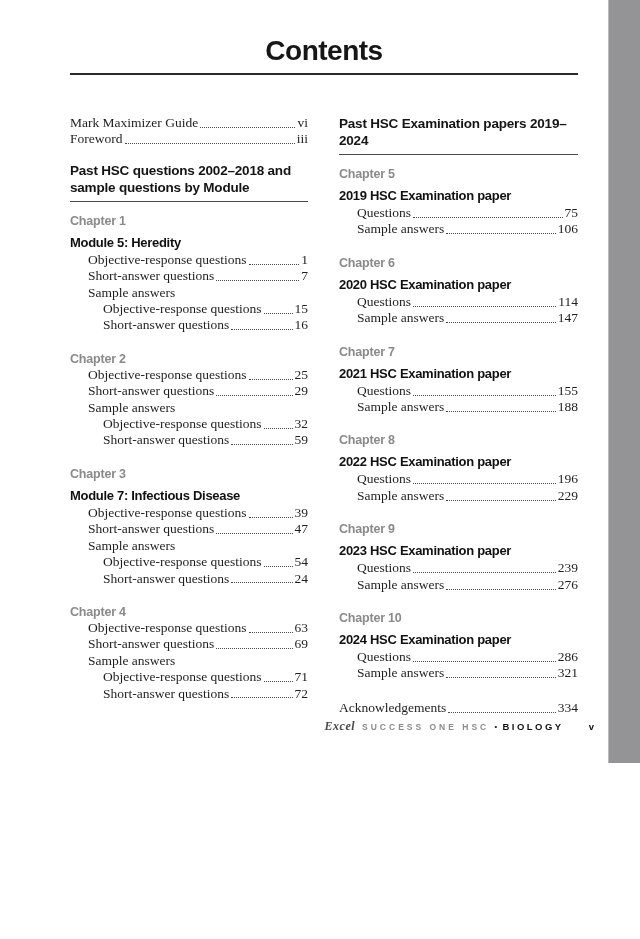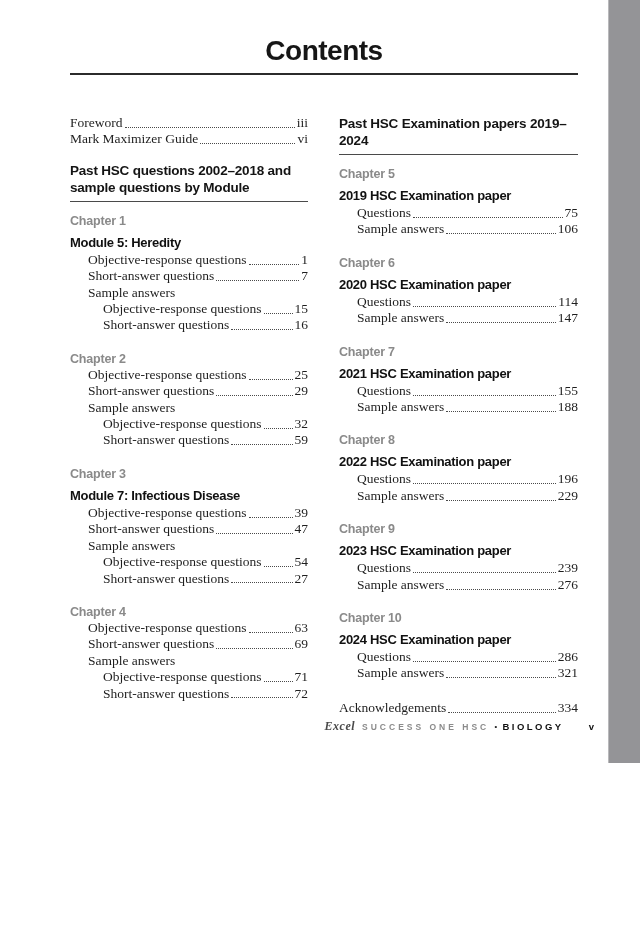--- a/index.html
+++ b/index.html
@@ -89,28 +89,28 @@
   <div class="content">
 
     <div class="page-title">Contents</div>
     <div class="title-rule"></div>
 
     <div class="columns">
 
       <div class="col-left">
         <div id="front-matter">
             <div class="toc-row">
+              <span class="toc-label">Mark Maximizer Guide</span>
+              <span class="leader"></span>
+              <span class="pagenum">vi</span>
+            </div>
+            <div class="toc-row">
               <span class="toc-label">Foreword</span>
               <span class="leader"></span>
               <span class="pagenum">iii</span>
-            </div>
-            <div class="toc-row">
-              <span class="toc-label">Mark Maximizer Guide</span>
-              <span class="leader"></span>
-              <span class="pagenum">vi</span>
             </div>
           </div>
         <div class="section-heading">Past HSC questions 2002–2018 and sample questions by Module</div>
         <div class="section-rule"></div>
         <div id="left-chapters">
             <div class="chapter-block">
               <div class="chapter-label">Chapter 1</div>
               <div class="module-title">Module 5: Heredity</div>
               <div class="toc-row ind1">
                 <span class="toc-label">Objective-response questions</span>
@@ -179,21 +179,21 @@
                 <span class="toc-label">Sample answers</span>
               </div>
               <div class="toc-row ind2">
                 <span class="toc-label">Objective-response questions</span>
                 <span class="leader"></span>
                 <span class="pagenum">54</span>
               </div>
               <div class="toc-row ind2">
                 <span class="toc-label">Short-answer questions</span>
                 <span class="leader"></span>
-                <span class="pagenum">27</span>
+                <span class="pagenum">24</span>
               </div>
             </div>
             <div class="chapter-block">
               <div class="chapter-label">Chapter 4</div>
               <div class="toc-row ind1">
                 <span class="toc-label">Objective-response questions</span>
                 <span class="leader"></span>
                 <span class="pagenum">63</span>
               </div>
               <div class="toc-row ind1">

